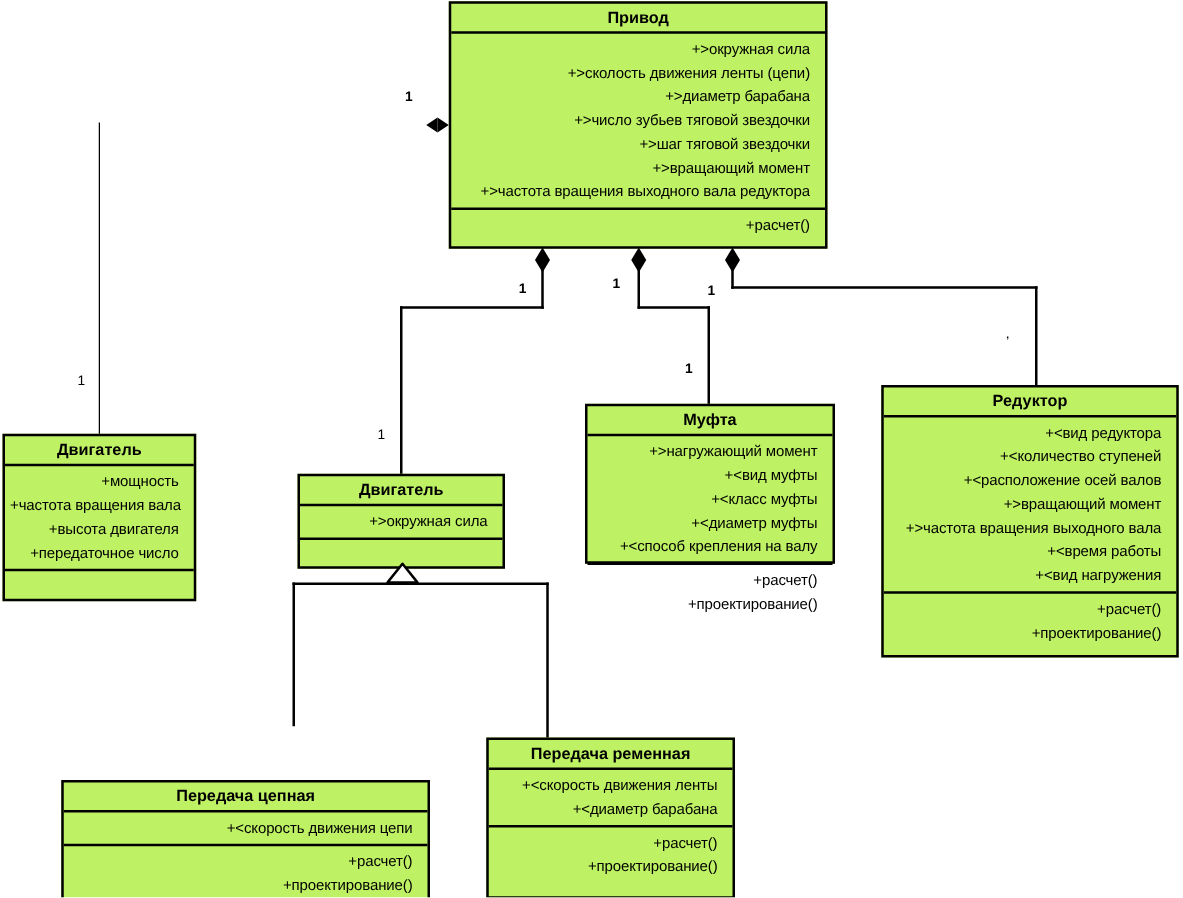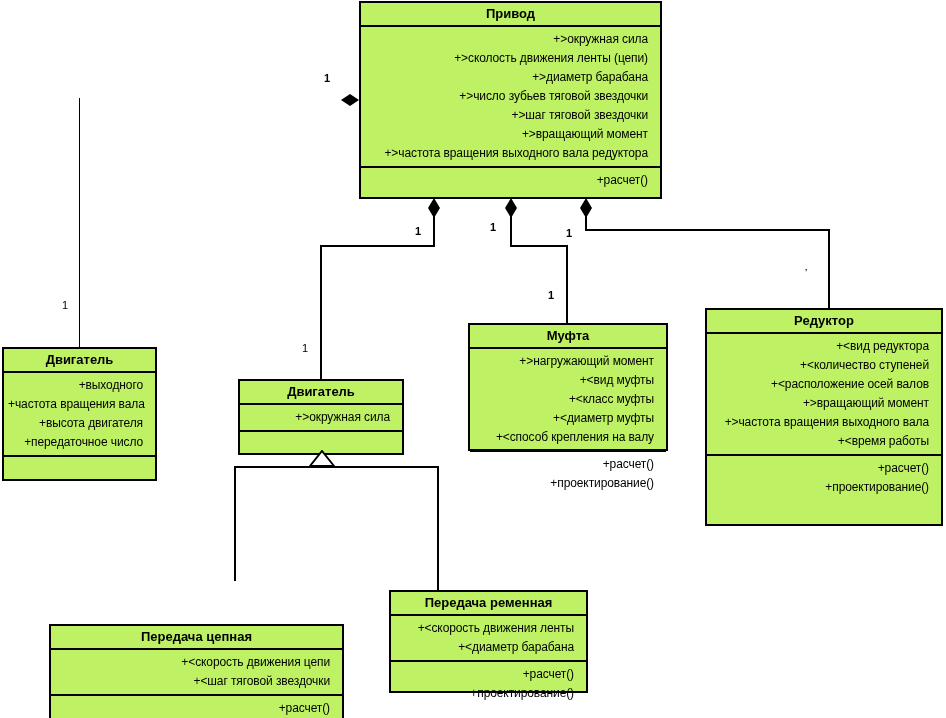--- a/index.html
+++ b/index.html
@@ -203,21 +203,21 @@
       <div class="uml-row">+&gt;частота вращения выходного вала редуктора</div>
     </div>
     <div class="uml-compartment">
       <div class="uml-row">+расчет()</div>
     </div>
   </div>
 
   <div class="uml-class" style="left:2px; top:347px; width:155px; height:134px;">
     <div class="uml-title">Двигатель</div>
     <div class="uml-compartment bordered">
-      <div class="uml-row">+выходного</div>
+      <div class="uml-row">+мощность</div>
       <div class="uml-row">+частота вращения вала</div>
       <div class="uml-row">+высота двигателя</div>
       <div class="uml-row">+передаточное число</div>
     </div>
     <div class="uml-compartment empty"></div>
   </div>
 
   <div class="uml-class" style="left:238px; top:379px; width:166px; height:76px;">
     <div class="uml-title">Двигатель</div>
     <div class="uml-compartment bordered">
@@ -243,40 +243,40 @@
 
   <div class="uml-class" style="left:705px; top:308px; width:238px; height:218px;">
     <div class="uml-title">Редуктор</div>
     <div class="uml-compartment bordered">
       <div class="uml-row">+&lt;вид редуктора</div>
       <div class="uml-row">+&lt;количество ступеней</div>
       <div class="uml-row">+&lt;расположение осей валов</div>
       <div class="uml-row">+&gt;вращающий момент</div>
       <div class="uml-row">+&gt;частота вращения выходного вала</div>
       <div class="uml-row">+&lt;время работы</div>
+      <div class="uml-row">+&lt;вид нагружения</div>
     </div>
     <div class="uml-compartment">
       <div class="uml-row">+расчет()</div>
       <div class="uml-row">+проектирование()</div>
     </div>
   </div>
 
   <div class="uml-class" style="left:49px; top:580px; width:295px; height:137px;margin-top:44px;">
     <div class="uml-title">Передача цепная</div>
     <div class="uml-compartment bordered">
       <div class="uml-row">+&lt;скорость движения цепи</div>
-      <div class="uml-row">+&lt;шаг тяговой звездочки</div>
-    </div>
-    <div class="uml-compartment">
-      <div class="uml-row">+расчет()</div>
-      <div class="uml-row">+проектирование()</div>
-    </div>
-  </div>
-
-  <div class="uml-class" style="left:389px; top:590px; width:199px; height:103px;">
+    </div>
+    <div class="uml-compartment">
+      <div class="uml-row">+расчет()</div>
+      <div class="uml-row">+проектирование()</div>
+    </div>
+  </div>
+
+  <div class="uml-class" style="left:389px; top:590px; width:199px; height:129px;">
     <div class="uml-title">Передача ременная</div>
     <div class="uml-compartment bordered">
       <div class="uml-row">+&lt;скорость движения ленты</div>
       <div class="uml-row">+&lt;диаметр барабана</div>
     </div>
     <div class="uml-compartment">
       <div class="uml-row">+расчет()</div>
       <div class="uml-row">+проектирование()</div>
     </div>
   </div>

